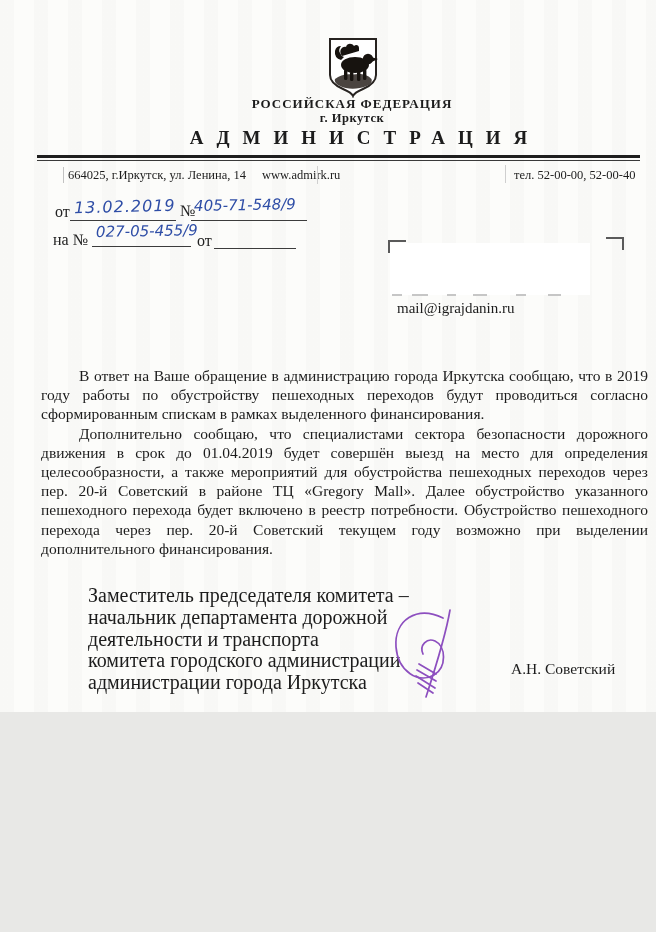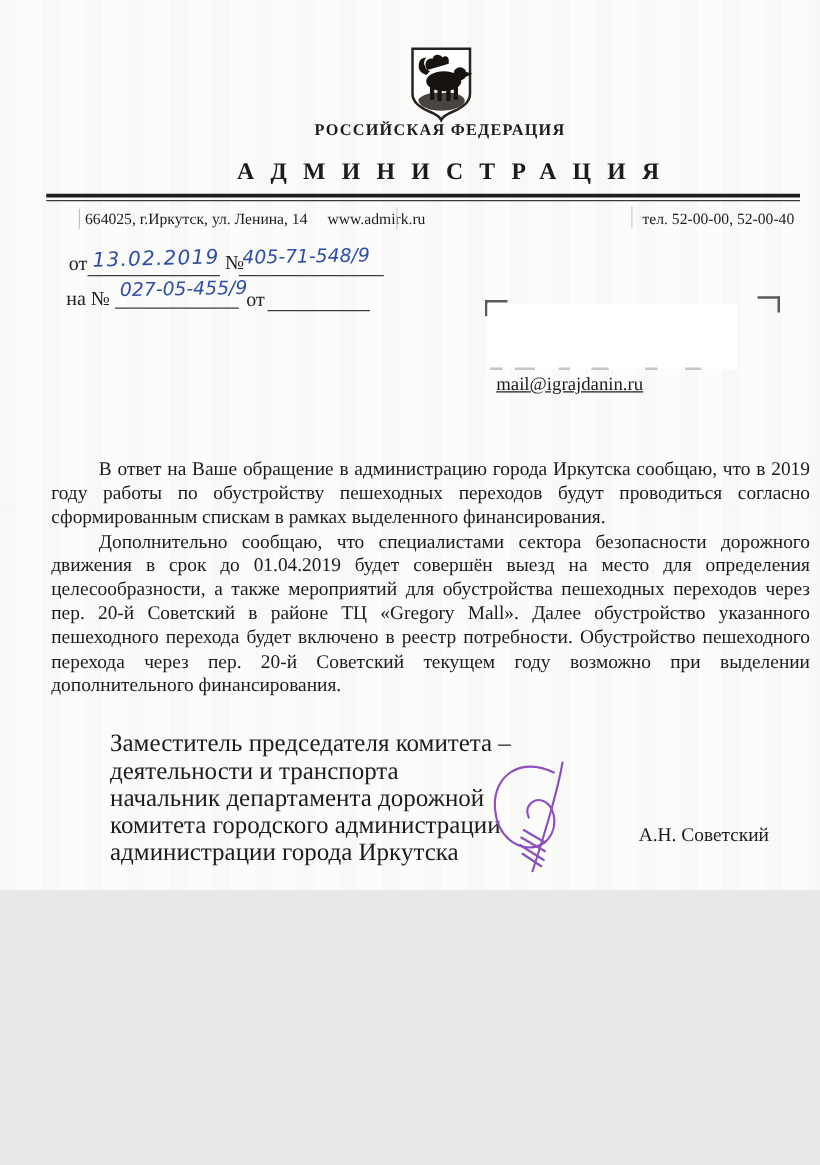--- a/index.html
+++ b/index.html
@@ -41,21 +41,21 @@
   .u3{left:92px;top:245px;width:99px;}
   .l-ot2{left:197px;top:232px;}
   .u4{left:214px;top:247px;width:82px;}
   
   .corner-tl{left:388px;top:240px;width:16px;height:11px;border-left:2px solid #5a5a5a;border-top:2px solid #5a5a5a;}
   .corner-tr{left:606px;top:237px;width:16px;height:11px;border-right:2px solid #5a5a5a;border-top:2px solid #5a5a5a;}
   .redaction{left:390px;top:243px;width:200px;height:52px;background:#ffffff;}
   .dash{height:2px;background:#c6c6c6;top:294px;}
   .d1{left:392px;width:10px;} .d2{left:412px;width:16px;} .d3{left:447px;width:9px;}
   .d4{left:473px;width:14px;} .d5{left:516px;width:10px;} .d6{left:548px;width:13px;}
-  .email{left:397px;top:300px;font-size:15px;text-decoration:underline;color:#1c1c1c;}
+  .email{left:397px;top:300px;font-size:15px;color:#1c1c1c;}
   
   .body{left:41px;top:366px;width:607px;text-align:justify;font-size:15.5px;line-height:19.2px;}
   .body p{margin:0;text-indent:38px;}
   
   .sig-block{left:47px;top:585px;width:345px;font-size:20px;line-height:21.8px;margin-left:41px;}
   .sig-svg{left:383px;top:604px;width:95px;height:105px;}
   .sig-name{left:511px;top:660px;font-size:15.5px;white-space:nowrap;}
   
   .executor{left:47px;top:850px;font-size:11px;color:#3d3d3d;letter-spacing:0.2px;}
   .cursor{left:196px;top:849px;width:1px;height:11px;background:#9a9a9a;}
@@ -76,20 +76,21 @@
       <circle cx="41" cy="23" r="5.2"></circle>
       <path d="M44 21 l7 2 -6.5 3 z"></path>
       <rect x="17" y="33" width="3.4" height="11" rx="1.5"></rect>
       <rect x="23" y="35" width="3.4" height="10" rx="1.5"></rect>
       <rect x="30" y="35" width="3.4" height="10" rx="1.5"></rect>
       <rect x="36" y="33" width="3.4" height="11" rx="1.5"></rect>
       <path d="M14 24 q-7-2 -6-9 q1-5 6-5 q-3 4 -1 7 q1 3 4 4 z"></path>
     </g>
   </svg>
   <div class="abs hline country">РОССИЙСКАЯ ФЕДЕРАЦИЯ</div>
+  <div class="abs hline city">г. Иркутск</div>
   <div class="abs hline org">АДМИНИСТРАЦИЯ</div>
   <div class="abs rule-thick"></div>
   <div class="abs rule-thin"></div>
 
   <div class="abs addr-tick"></div>
   <div class="abs addr">
     <span>664025,  г.Иркутск, ул. Ленина, 14</span><span class="site">www.admirk.ru</span>
   </div>
   <div class="abs sep1"></div>
   <div class="abs sep2"></div>
@@ -118,22 +119,22 @@
   <div class="abs dash d6"></div>
   <div class="abs email">mail@igrajdanin.ru</div>
 
   <div class="abs body">
     <p>В ответ на Ваше обращение в администрацию города Иркутска сообщаю, что в 2019 году работы по обустройству пешеходных переходов будут проводиться согласно сформированным спискам в рамках выделенного финансирования.</p>
     <p>Дополнительно сообщаю, что специалистами сектора безопасности дорожного движения в срок до 01.04.2019 будет совершён выезд на место для определения целесообразности, а также мероприятий для обустройства пешеходных переходов через пер. 20-й Советский в районе ТЦ «Gregory Mall». Далее обустройство указанного пешеходного перехода будет включено в реестр потребности. Обустройство пешеходного перехода через пер. 20-й Советский текущем году возможно при выделении дополнительного финансирования.</p>
   </div>
 
   <div class="abs sig-block">
     <div>Заместитель председателя комитета –</div>
+    <div>начальник департамента дорожной</div>
     <div>деятельности и транспорта</div>
-    <div>начальник департамента дорожной</div>
     <div>комитета городского администрации</div>
     <div>администрации города Иркутска</div>
   </div>
   <svg class="abs sig-svg" viewBox="0 0 95 105">
     <g fill="none" stroke="#8d4fbf" stroke-width="1.7" stroke-linecap="round">
       <path d="M60 14 C34 1 11 16 13 43 C15 68 36 80 51 71 C64 63 63 42 52 37 C44 33.5 36 41 40 50"></path>
       <path d="M67 6 C64 24 55 56 43 93"></path>
       <path d="M36 60 l17 10 M34 66 l19 11 M33 72 l19 12 M35 79 l15 10"></path>
     </g>
   </svg>

